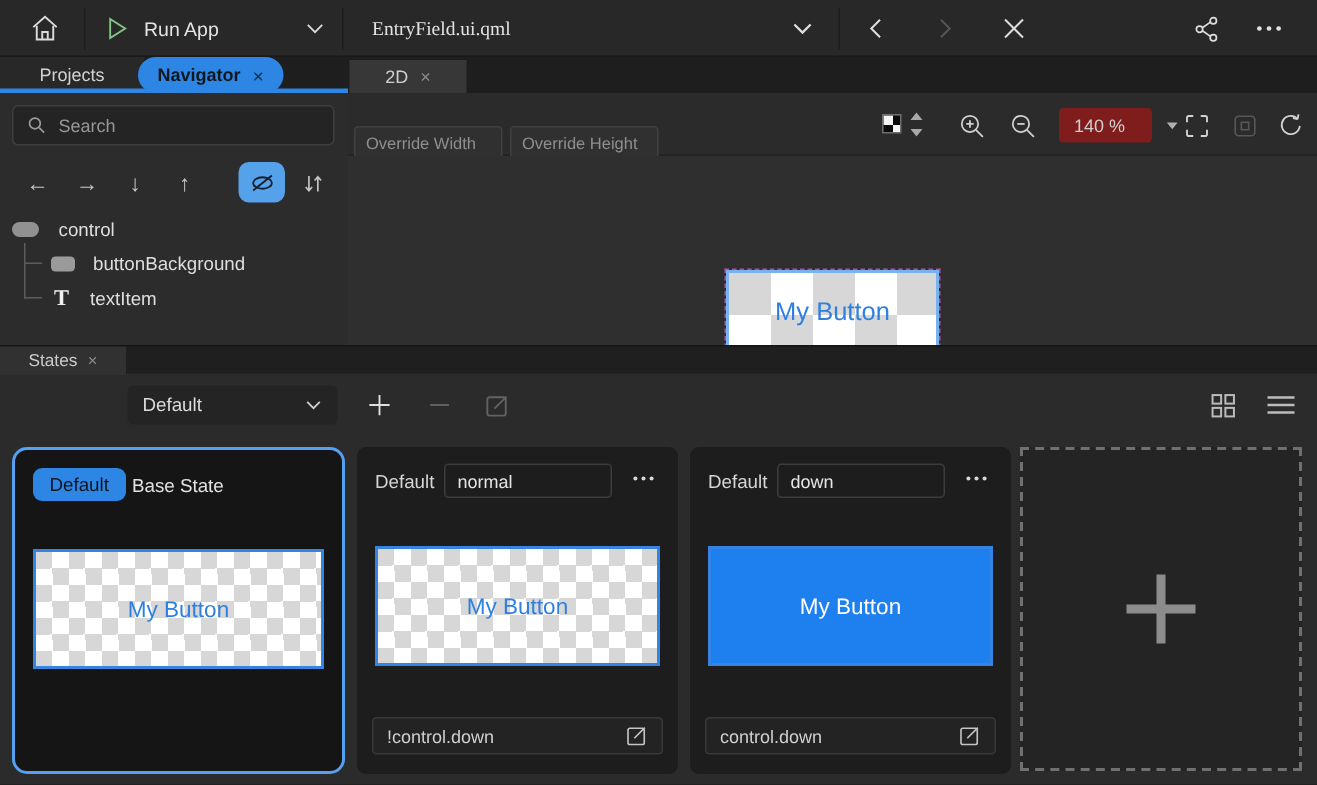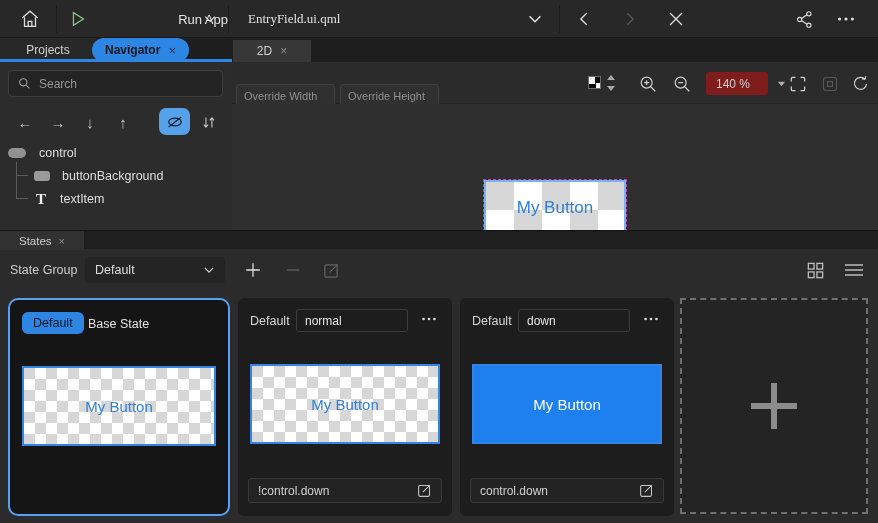--- a/index.html
+++ b/index.html
@@ -5,21 +5,21 @@
   * { margin:0; padding:0; box-sizing:border-box; }
   html,body { width:878px; height:523px; background:#1a1a1a; }
   body { font-family:"Liberation Sans", sans-serif; -webkit-font-smoothing:antialiased; }
   .app { position:relative; width:878px; height:523px; background:#282828; overflow:hidden; color:#dcdcdc; }
   svg { display:block; }
 
   
   .titlebar { position:absolute; left:0; top:0; width:878px; height:38px; background:#282828; border-bottom:1px solid #191919; }
   .tb-item { position:absolute; top:0; height:38px; display:flex; align-items:center; justify-content:center; cursor:pointer; }
   .vsep { position:absolute; top:5px; width:1px; height:28px; background:#1c1c1c; }
-  .runapp { left:60px; width:168px; gap:8px; justify-content:space-between; padding-left:8px; }
+  .runapp { left:60px; width:168px; gap:8px; justify-content:flex-start; padding-left:8px; }
   .runapp .label { font-size:13px; color:#e4e4e4; }
   .runapp .chev { position:absolute; right:10px; }
   .fileselect { left:232px; width:326px; justify-content:flex-start; padding-left:16px;font-family:Liberation Serif, serif; }
   .fileselect .label { font-size:13px; color:#e2e2e2; }
   .fileselect .chev { position:absolute; right:14px; }
   .navbtn { width:36px; }
   .dim { opacity:.38; }
 
   
   .tabstrip { position:absolute; left:0; top:38px; width:878px; height:24px; background:#1e1e1e; }
@@ -338,21 +338,20 @@
 
   <section class="states">
     <div class="states-tabstrip">
       <div class="tab tab-states">
         <span>States</span>
         <span class="x">×</span>
       </div>
     </div>
 
     <div class="states-toolbar">
-      <div class="sg-label">State Group</div>
       <div class="sg-select">
         <span>Default</span>
         <span class="chev">
           <svg width="14" height="14" viewBox="0 0 20 20" fill="none" stroke="#d0d0d0" stroke-width="1.7">
               <path d="M4 7 L10 13 L16 7"></path>
             </svg>
         </span>
       </div>
       <div class="st-ico" style="left:238px;">
         <span>

